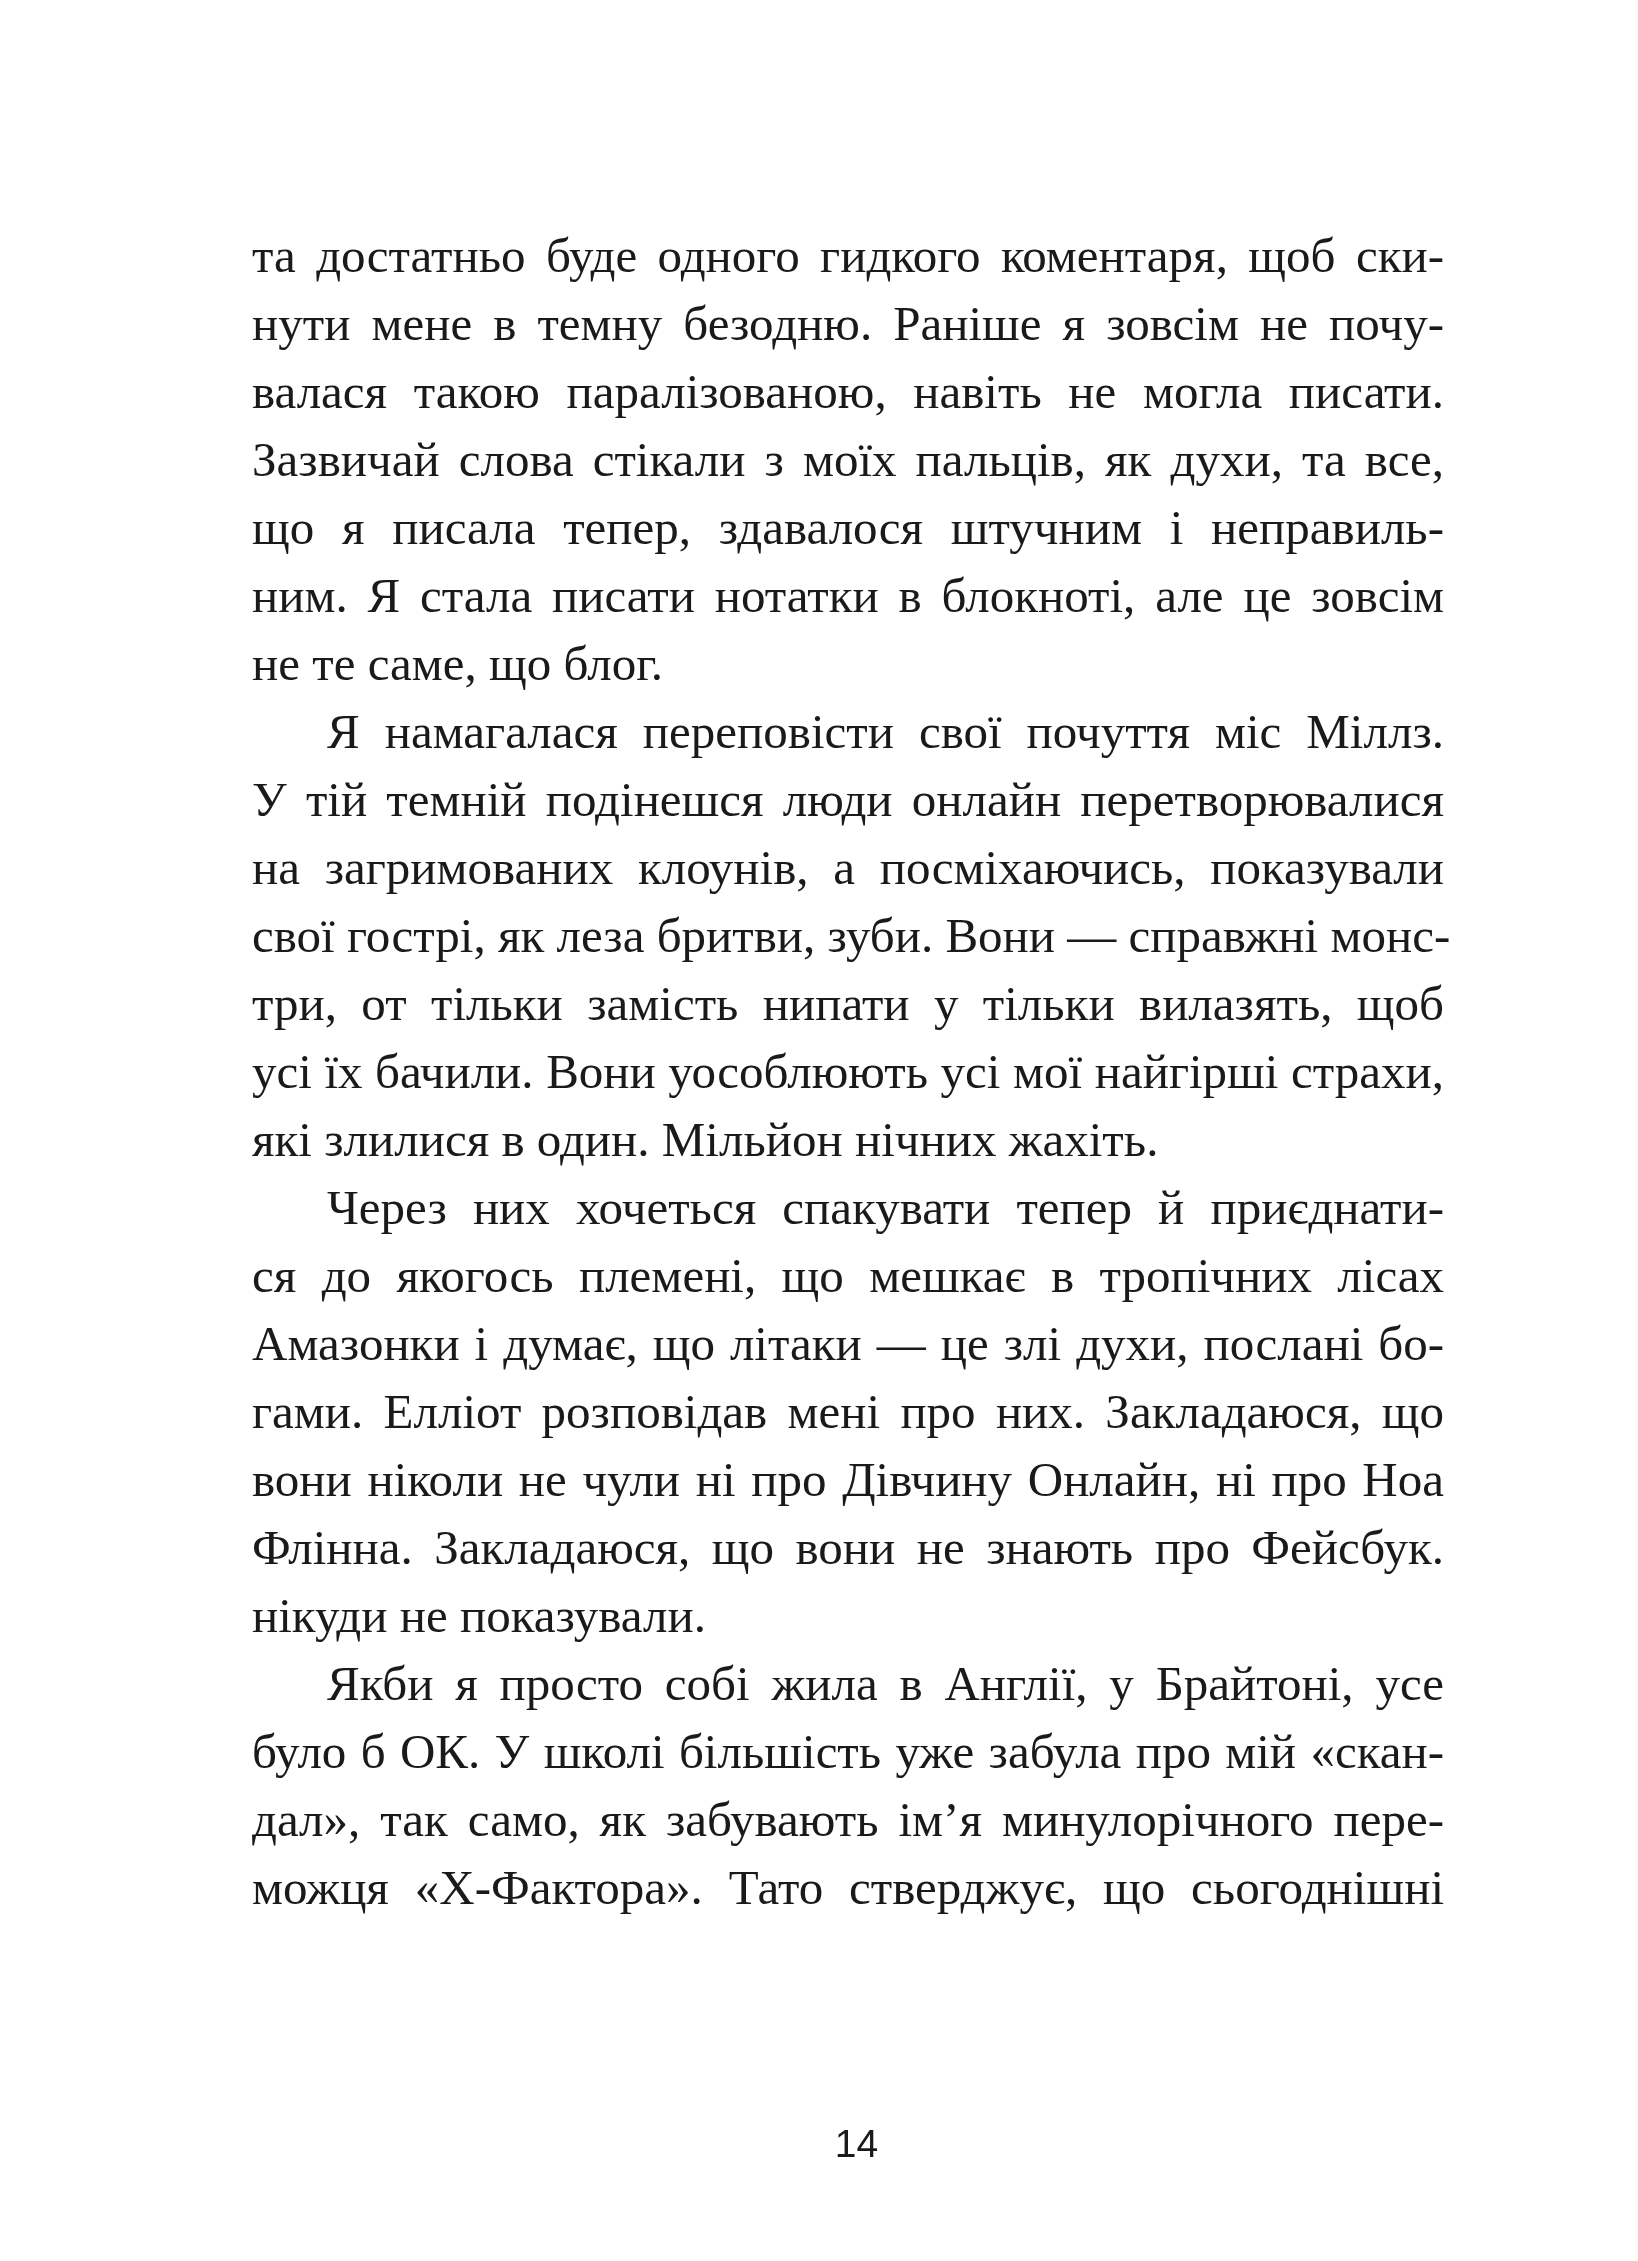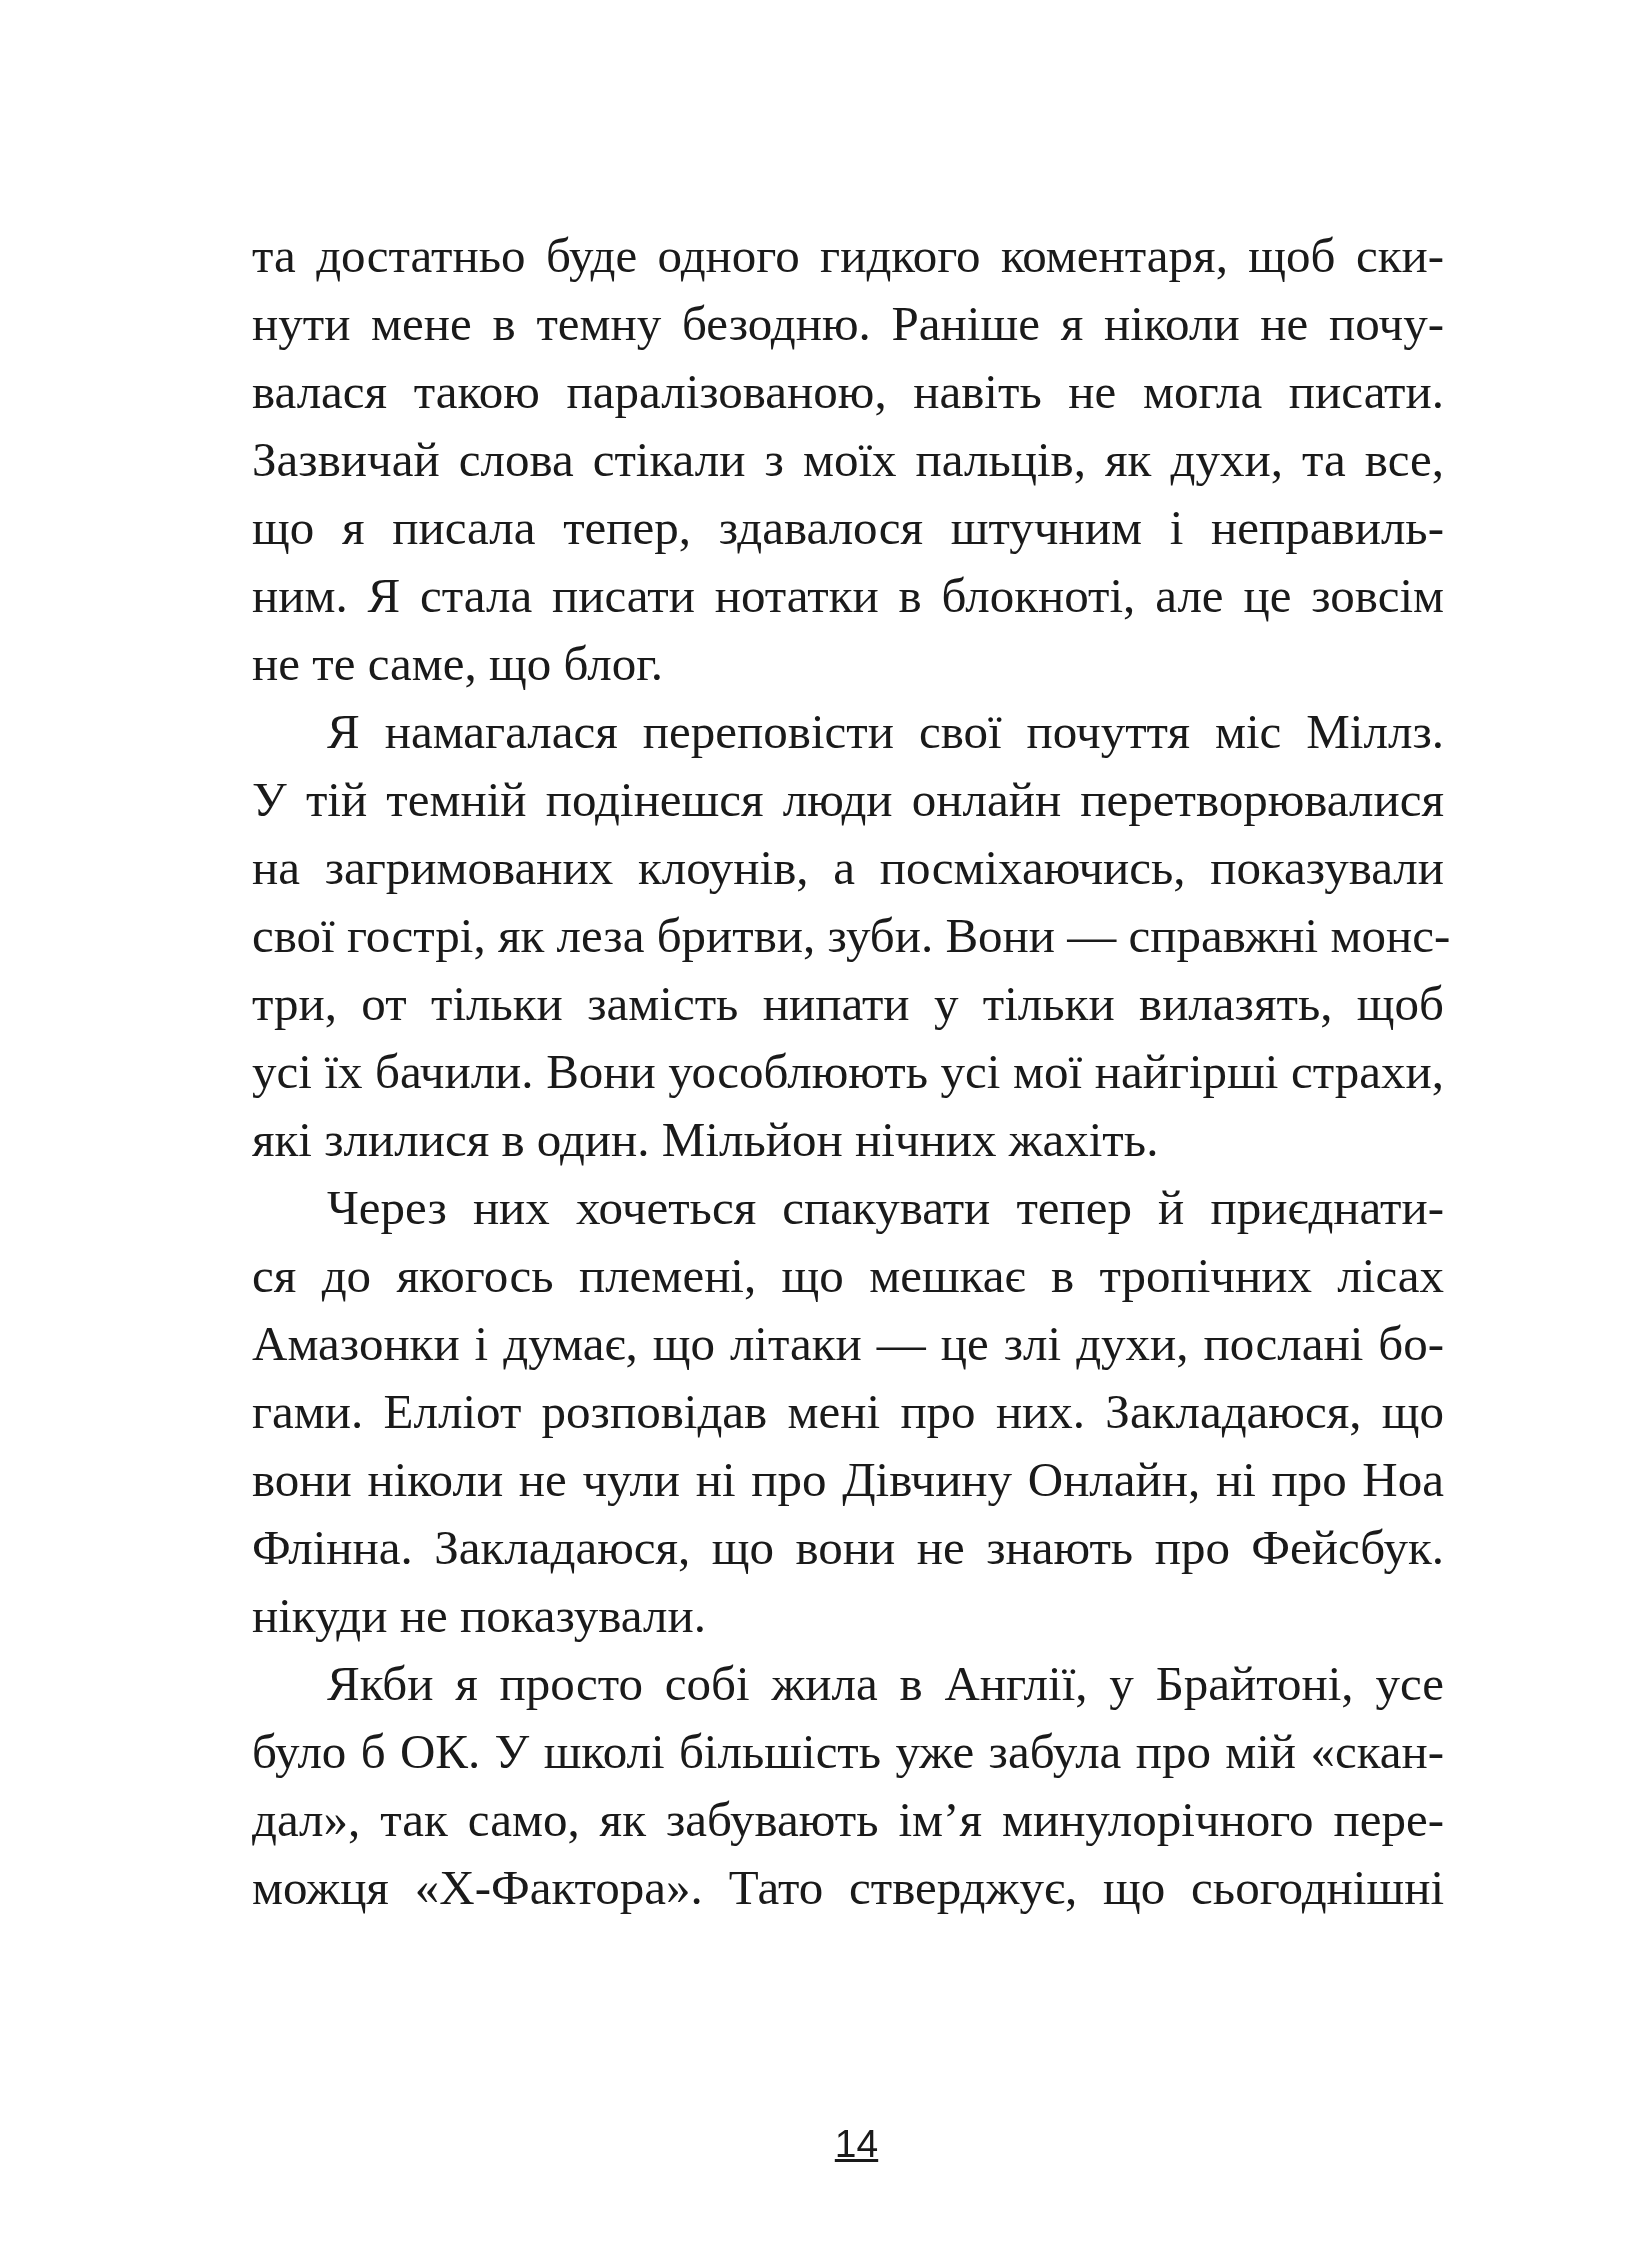--- a/index.html
+++ b/index.html
@@ -49,32 +49,31 @@
     .page-number {
       position: absolute;
       left: 771px;
       width: 171px;
       top: 2122px;
       text-align: center;
       font-family: "Liberation Sans", "DejaVu Sans", sans-serif;
       font-size: 39px;
       line-height: 44px;
       color: #1a1a1a;
-      text-decoration: underline;
     }
   </style>
 </head>
 <body>
 
 <div class="page">
   <div class="text-block">
 
     <div class="paragraph">
       <span class="line">та достатньо буде одного гидкого коментаря, щоб ски-</span>
-      <span class="line">нути мене в темну безодню. Раніше я ніколи не почу-</span>
+      <span class="line">нути мене в темну безодню. Раніше я зовсім не почу-</span>
       <span class="line">валася такою паралізованою, навіть не могла писати.</span>
       <span class="line">Зазвичай слова стікали з моїх пальців, як духи, та все,</span>
       <span class="line">що я писала тепер, здавалося штучним і неправиль-</span>
       <span class="line">ним. Я стала писати нотатки в блокноті, але це зовсім</span>
       <span class="line last">не те саме, що блог.</span>
     </div>
 
     <div class="paragraph">
       <span class="line indent">Я намагалася переповісти свої почуття міс Міллз.</span>
       <span class="line">У тій темній подінешся люди онлайн перетворювалися</span>

